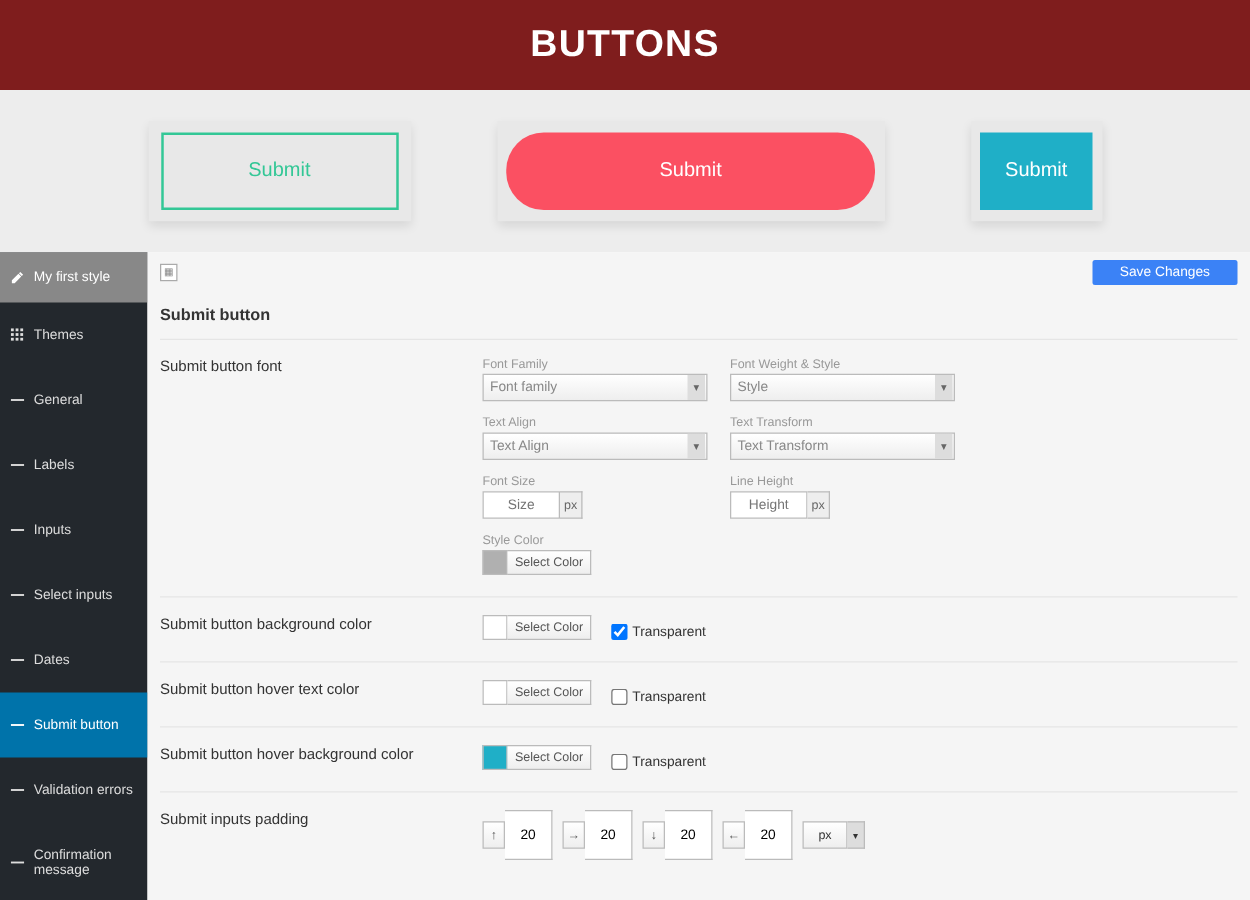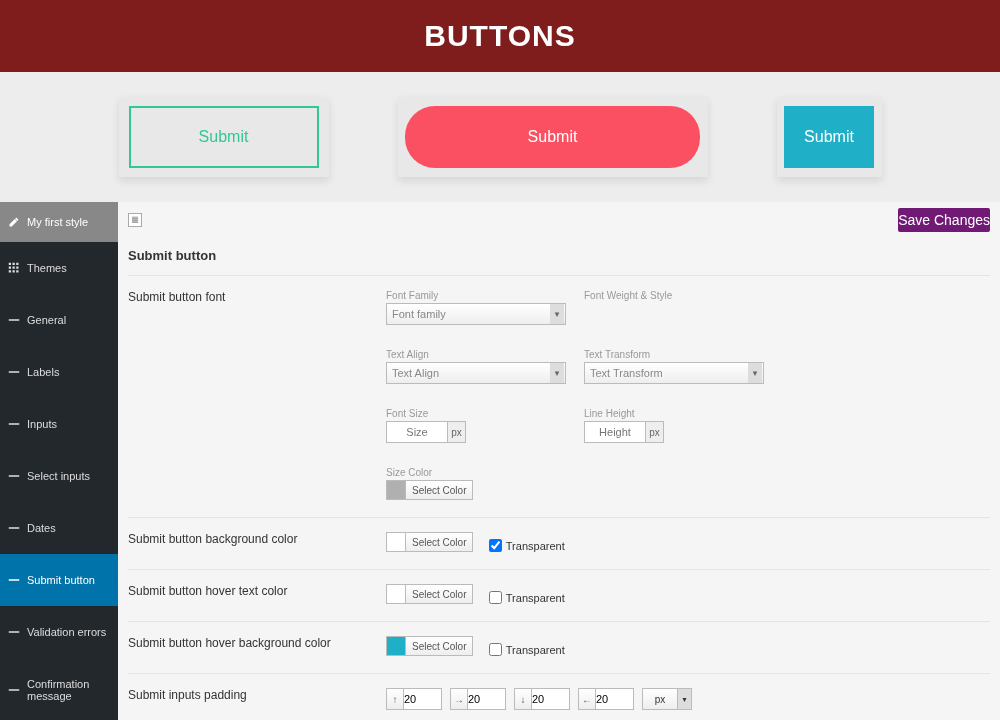--- a/index.html
+++ b/index.html
@@ -20,50 +20,50 @@
 .side-item.topbar{background:#888;height:20px;color:#fff}
 .side-item.active{background:#0073aa;color:#fff}
 .side-item.active::after{content:"";position:absolute;right:-6px;top:50%;transform:translateY(-50%);border:6px solid transparent;border-left-color:#0073aa}
 .ico{width:12px;height:12px;display:inline-flex;align-items:center;justify-content:center;flex-shrink:0}
 .ico svg{width:12px;height:12px;fill:currentColor}
 
 .main{flex:1;background:#f5f5f5;position:relative;min-height:525px}
 .toolbar{display:flex;align-items:center;justify-content:space-between;padding:6px 10px}
 .collapse-box{width:14px;height:14px;border:1px solid #aaa;background:#fff;display:flex;align-items:center;justify-content:center}
 .collapse-box span{font-size:8px;color:#888;line-height:1}
-.save-btn{background:#701a75;color:#fff;border:none;padding:4px 0;font-size:14px;border-radius:2px;cursor:pointer}
+.save-btn{background:#3b82f6;color:#fff;border:none;padding:4px 22px;font-size:11px;border-radius:2px;cursor:pointer}
 .content{padding:0 10px 30px}
 .section-title{font-size:13px;font-weight:600;padding:10px 0 12px}
 .row{display:flex;border-top:1px solid #e5e5e5;padding:14px 0;align-items:flex-start}
 .row:first-of-type{border-top:none}
 .row .label-col{width:258px;flex-shrink:0}
 .row .label-col .lbl{font-size:12px;font-weight:400;color:#333}
 .row .label-col .hint{font-size:11px;color:#666;margin-top:4px}
 .row .ctrl-col{flex:1}
 .num-inp{width:60px;height:20px;border:1px solid #bbb;text-align:center;font-size:11px}
 .slider{width:200px;height:10px;border:1px solid #bbb;background:#fff;display:inline-block;vertical-align:middle;margin-left:8px;position:relative}
 .slider .handle{position:absolute;left:0;top:-3px;width:14px;height:16px;background:#f0f0f0;border:1px solid #999}
-.font-grid{display:grid;grid-template-columns:180px 180px;gap:24px 18px}
+.font-grid{display:grid;grid-template-columns:180px 180px;gap:12px 18px}
 .field-lbl{font-size:10px;color:#999;margin-bottom:2px}
 .sel{width:100%;height:22px;border:1px solid #bbb;background:linear-gradient(#fff,#eee);font-size:11px;color:#888;padding:0 5px;display:flex;align-items:center;justify-content:space-between}
 .sel::after{content:"▾";font-size:9px;color:#666;background:#ddd;width:14px;height:20px;margin-right:-4px;display:flex;align-items:center;justify-content:center}
 .unit-inp{display:flex;align-items:center}
 .unit-inp input{width:62px;height:22px;border:1px solid #bbb;text-align:center;font-size:11px;color:#888}
 .unit-inp .unit{width:18px;height:22px;border:1px solid #bbb;border-left:none;background:#eee;font-size:10px;display:flex;align-items:center;justify-content:center;color:#666}
 .color-picker{display:inline-flex;align-items:center}
 .swatch{width:20px;height:20px;border:1px solid #bbb;background:#b0b0b0}
 .swatch.cyan{background:#1fafc7}
 .swatch.white{background:#fff}
 .sc-btn{height:20px;border:1px solid #bbb;border-left:none;background:linear-gradient(#fff,#eee);font-size:10px;padding:0 6px;color:#555}
 .chk{margin-left:12px;display:inline-flex;align-items:center;gap:4px;font-size:11px}
 .chk input{width:13px;height:13px}
 .pad-group{display:flex;gap:8px;align-items:center}
 .pad-item{display:flex;align-items:center}
 .pad-arrow{width:18px;height:22px;border:1px solid #bbb;background:linear-gradient(#fff,#eee);display:flex;align-items:center;justify-content:center;font-size:10px;color:#555}
-.pad-val{width:38px;height:22px;border:1px solid #bbb;border-left:none;font-size:11px}
+.pad-val{width:38px;height:40px;border:1px solid #bbb;border-left:none;text-align:center;font-size:11px}
 .unit-sel{width:36px;height:22px;border:1px solid #bbb;background:linear-gradient(#fff,#eee);font-size:10px;display:flex;align-items:center;justify-content:center;gap:2px}
 .unit-sel-caret{width:14px;height:22px;border:1px solid #bbb;border-left:none;background:#ddd;display:flex;align-items:center;justify-content:center;font-size:8px}
 </style>
 </head>
 <body>
 
 <div class="hero">
   <div class="hero-title">BUTTONS</div>
 </div>
 
@@ -197,20 +197,23 @@
         <div class="ctrl-col">
           <div class="font-grid">
             <div>
               <div class="field-lbl">Font Family</div>
               <div class="sel">
                   <span>Font family</span>
                 </div>
             </div>
             <div>
               <div class="field-lbl">Font Weight &amp; Style</div>
+              <div class="sel">
+                  <span>Style</span>
+                </div>
             </div>
             <div>
               <div class="field-lbl">Text Align</div>
               <div class="sel">
                   <span>Text Align</span>
                 </div>
             </div>
             <div>
               <div class="field-lbl">Text Transform</div>
               <div class="sel">
@@ -225,21 +228,21 @@
                 </div>
             </div>
             <div>
               <div class="field-lbl">Line Height</div>
               <div class="unit-inp">
                   <input placeholder="Height" style="">
                   <span class="unit">px</span>
                 </div>
             </div>
             <div>
-              <div class="field-lbl">Size Color</div>
+              <div class="field-lbl">Style Color</div>
               <div class="color-picker">
                   <span class="swatch"></span>
                   <button class="sc-btn">Select Color</button>
                 </div>
             </div>
           </div>
         </div>
       </div>
 
       <div class="row">

